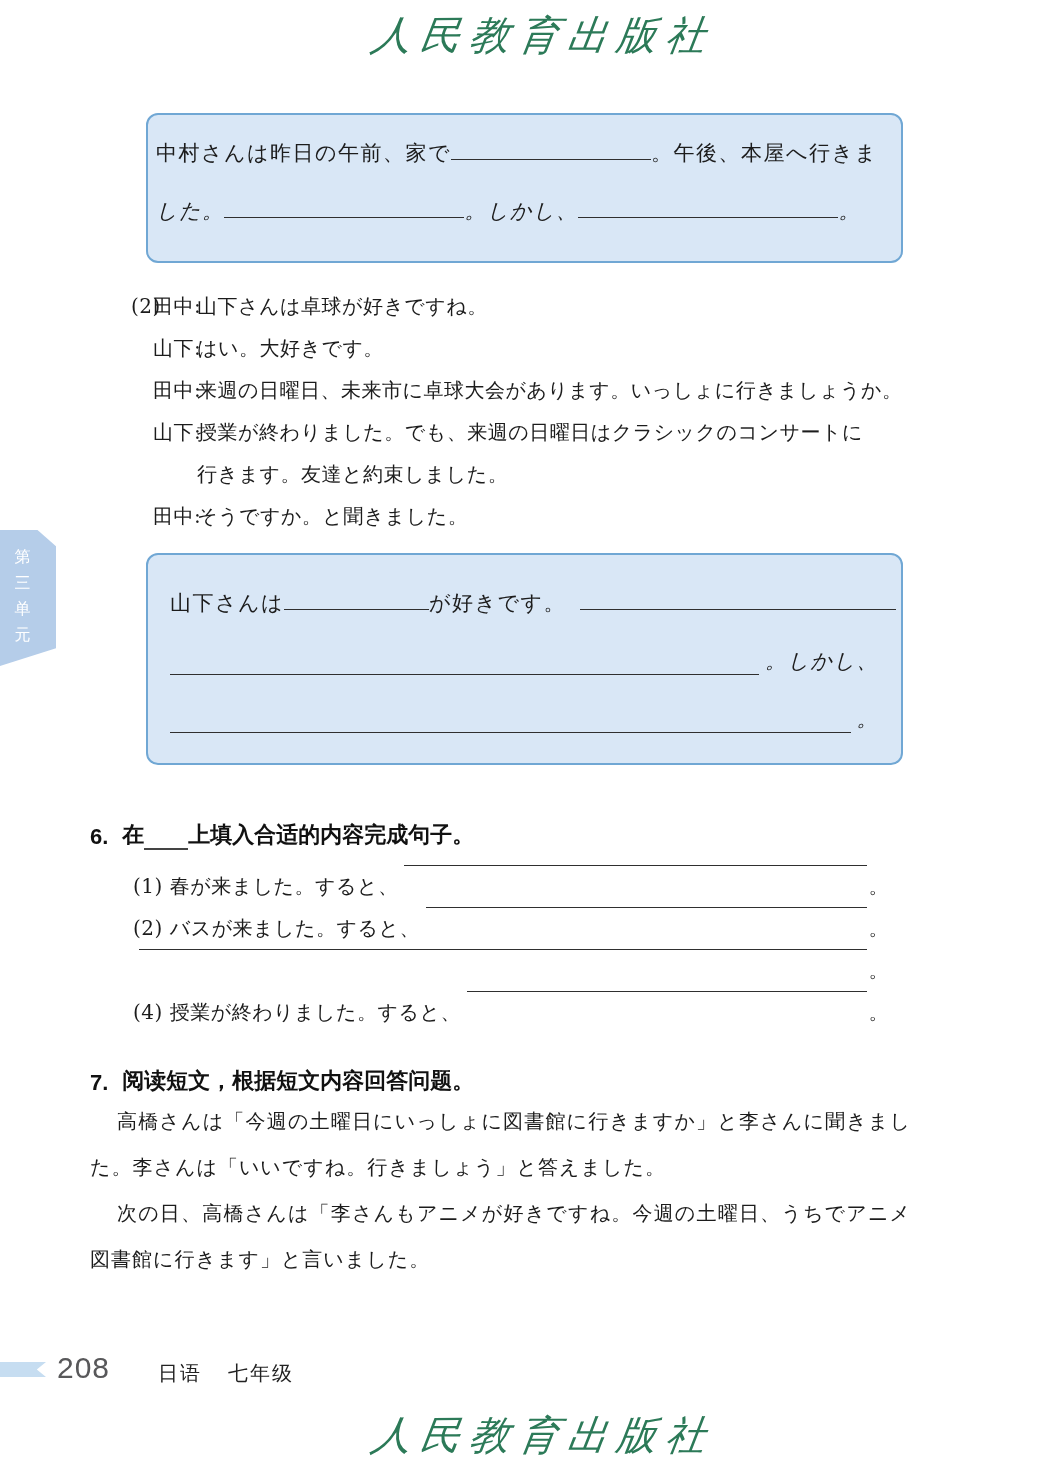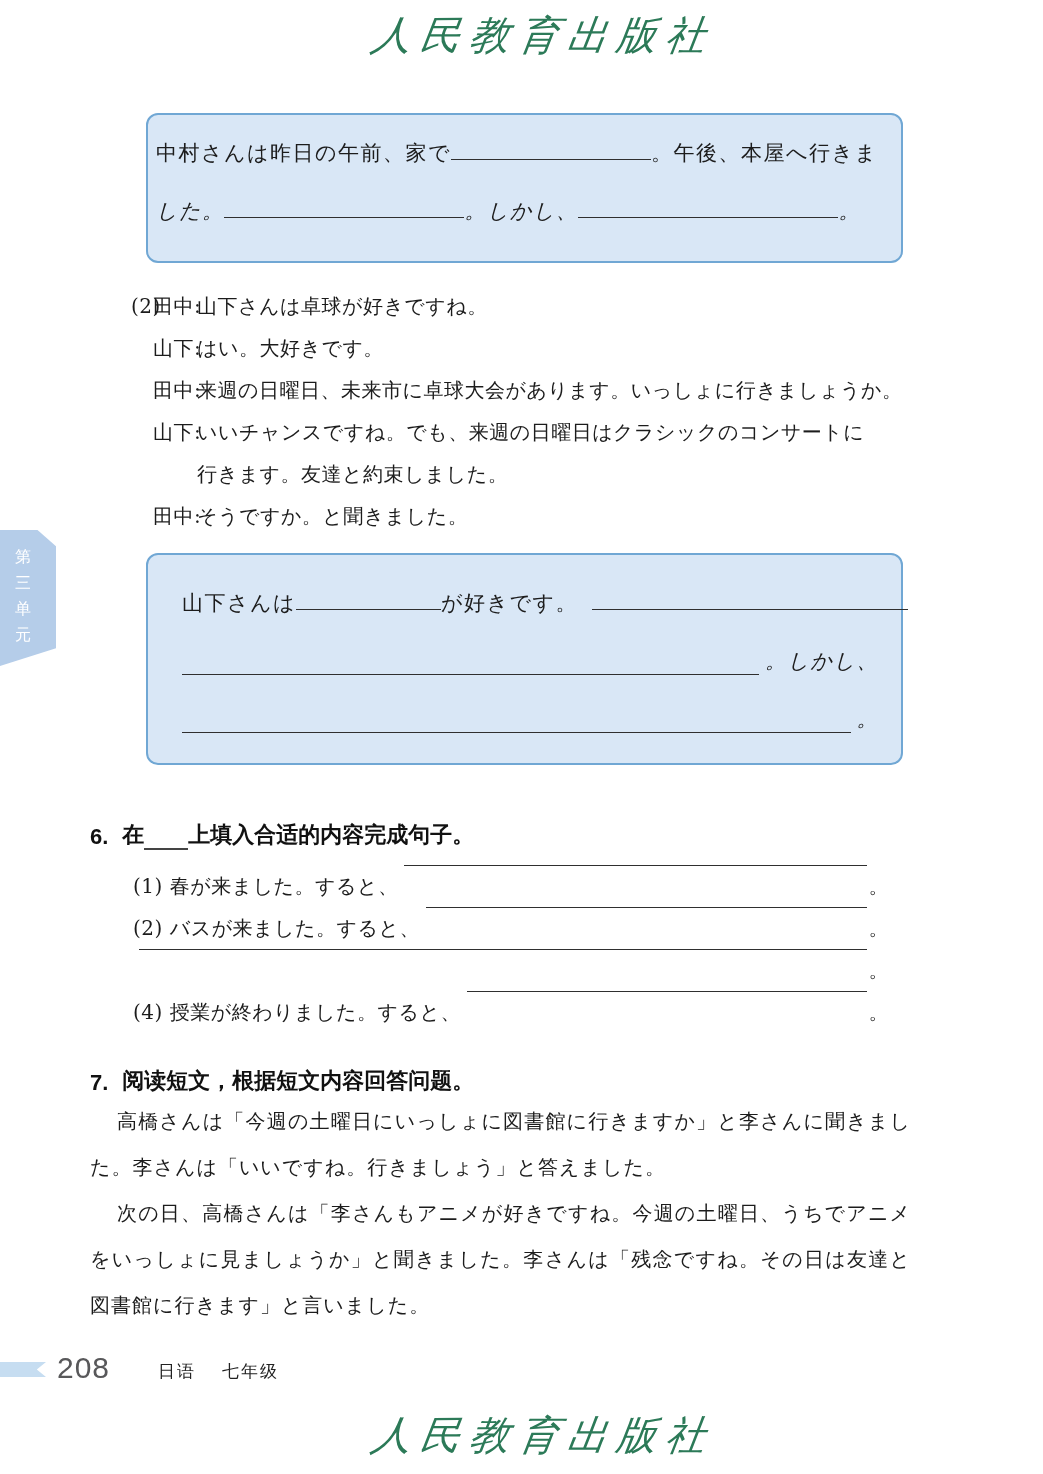--- a/index.html
+++ b/index.html
@@ -17,39 +17,39 @@
         font-family:"DejaVu Serif",serif;font-style:italic;font-size:40px;letter-spacing:9px;
         transform:skewX(-8deg);padding-left:44px;white-space:nowrap;}
   .logo.top{top:8px;}
   .logo.bottom{top:1408px;}
 
   
   .bluebox{position:absolute;left:146px;width:757px;background:var(--box_fill,#d9e7f6);
            border:2px solid var(--accent_border,#70a7d4);border-radius:12px;
            font-size:21px;letter-spacing:1.5px;line-height:28px;}
   .box1{top:113px;height:150px;padding:24px 24px 0 8px;}
-  .box2{top:553px;height:212px;padding:34px 22px 0 34px;}
+  .box2{top:553px;height:212px;padding:34px 22px 0 22px;}
   .bx-line{white-space:nowrap;}
   .bx-line + .bx-line{margin-top:30px;font-style:italic;}
   .blank{display:inline-block;height:0.95em;border-bottom:1.5px solid var(--underline,#2f2f2f);}
   .w200{width:200px;} .w240{width:240px;} .w260{width:260px;} .w145{width:145px;} .w316{width:316px;margin-left:14px;}
   .flexline{display:flex;align-items:flex-end;white-space:nowrap;}
   .flexline .blank{flex:1;}
   .flexline .tail{margin-left:6px;}
 
   
   .dialogue{position:absolute;left:131px;top:285px;width:777px;font-size:20px;letter-spacing:0.5px;line-height:42px;}
   .drow{display:grid;grid-template-columns:22px 44px 1fr;}
   .dnum,.dspk{white-space:nowrap;}
 
   
   .unit-tab{position:absolute;left:0;top:530px;width:56px;height:136px;background:var(--tab_bg,#b5cde9);
             clip-path:polygon(0 0,67% 0,100% 12%,100% 87%,0 100%);}
   .unit-tab span{display:block;width:17px;margin:14px auto 17px 14px;color:#fff;font-size:16px;
-                 line-height:26px;word-break:break-all;text-align:right;}
+                 line-height:26px;word-break:break-all;text-align:center;}
 
   
   .sec-head{position:absolute;left:90px;display:flex;align-items:flex-end;white-space:nowrap;
             font-family:"Liberation Sans","DejaVu Sans",sans-serif;font-weight:700;font-size:22px;color:#111;}
   .sec-head .num{margin-right:14px;}
   .sec-head .blank{width:44px;border-bottom:2px solid #444;height:1em;}
   .head6{top:820px;} .head7{top:1066px;}
 
   
   .items{position:absolute;left:133px;top:865px;width:756px;font-size:20px;letter-spacing:0.5px;}
@@ -62,21 +62,21 @@
   .passage{position:absolute;left:90px;top:1098px;width:821px;font-size:20px;letter-spacing:1px;line-height:46px;}
   .pline{white-space:nowrap;}
   .pline.fill{white-space:normal;text-align:justify;text-align-last:justify;}
   .pline.indent{padding-left:27px;}
 
   
   .ribbon{position:absolute;left:0;top:1362px;width:46px;height:15px;background:var(--ribbon_bg,#c6ddf1);
           clip-path:polygon(0 0,100% 0,80% 50%,100% 100%,0 100%);}
   .pagenum{position:absolute;left:57px;top:1351px;font-family:Liberation Sans, sans-serif;
            font-size:30px;color:var(--page_number_gray,#58585a);letter-spacing:1px;}
-  .bookline{position:absolute;left:158px;top:1360px;font-size:17px;color:#222;letter-spacing:2px;}
+  .bookline{position:absolute;left:158px;top:1360px;font-size:20px;color:#222;letter-spacing:2px;}
   .bookline .grade{margin-left:26px;}
 </style>
 </head>
 <body>
 
 <div class="page">
 
   <div class="logo top">人民教育出版社</div>
 
   <div class="bluebox box1">
@@ -101,21 +101,21 @@
     </div>
     <div class="drow">
       <span class="dnum"></span>
       <span class="dspk">田中:</span>
       <span class="dtxt">来週の日曜日、未来市に卓球大会があります。いっしょに行きましょうか。</span>
     </div>
     <div class="drow">
       <span class="dnum"></span>
       <span class="dspk">山下:</span>
       <span class="dtxt">
-        <div>いいチャンスですね。でも、来週の日曜日はクラシックのコンサートに</div>
+        <div>授業が終わりました。でも、来週の日曜日はクラシックのコンサートに</div>
         <div>行きます。友達と約束しました。</div>
       </span>
     </div>
     <div class="drow">
       <span class="dnum"></span>
       <span class="dspk">田中:</span>
       <span class="dtxt">そうですか。と聞きました。</span>
     </div>
   </div>
 
@@ -166,21 +166,20 @@
   </div>
 
   <div class="sec-head head7">
     <span class="num">7.</span>
     <span>阅读短文，根据短文内容回答问题。</span>
   </div>
   <div class="passage">
     <div class="pline indent fill">高橋さんは「今週の土曜日にいっしょに図書館に行きますか」と李さんに聞きまし</div>
     <div class="pline">た。李さんは「いいですね。行きましょう」と答えました。</div>
     <div class="pline indent fill">次の日、高橋さんは「李さんもアニメが好きですね。今週の土曜日、うちでアニメ</div>
-    <div class="pline fill">をいっしょに見ましょうか」と聞きました。李さんは「残念ですね。その日は友達と</div>
     <div class="pline">図書館に行きます」と言いました。</div>
   </div>
 
   <div class="ribbon"></div>
   <div class="pagenum">208</div>
   <div class="bookline">
     <span>日语</span><span class="grade">七年级</span>
   </div>
 
   <div class="logo bottom">人民教育出版社</div>

